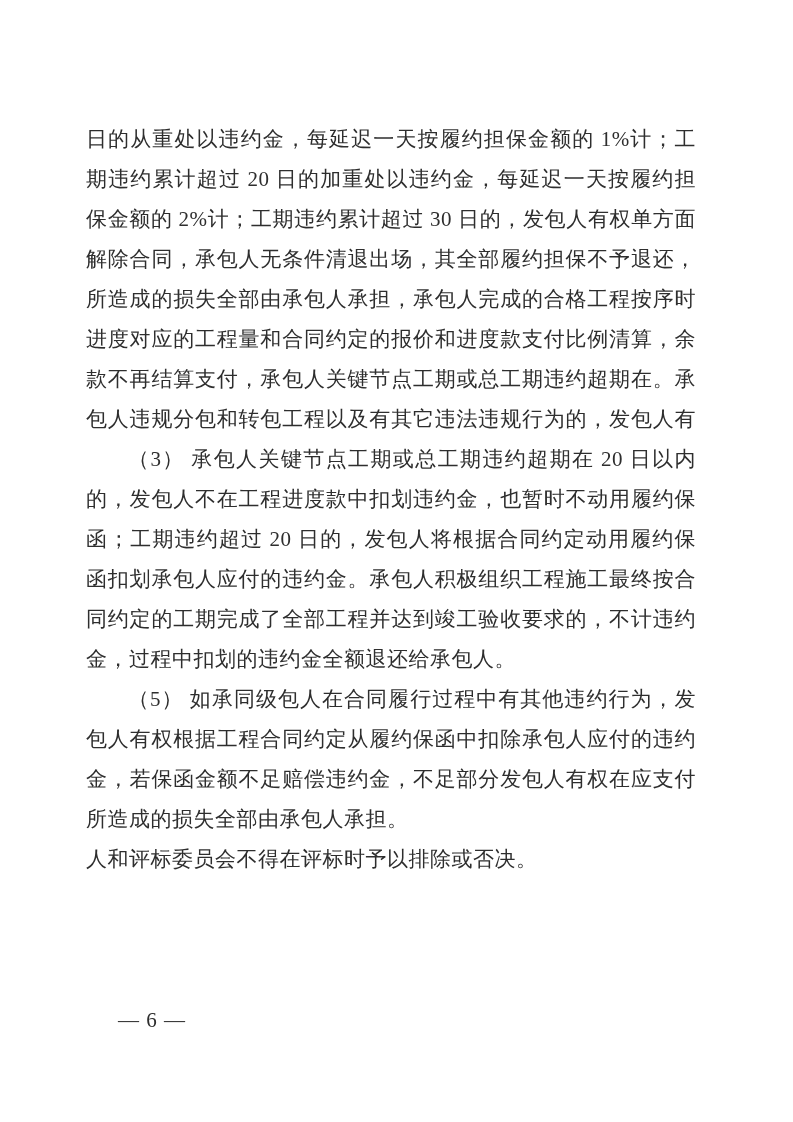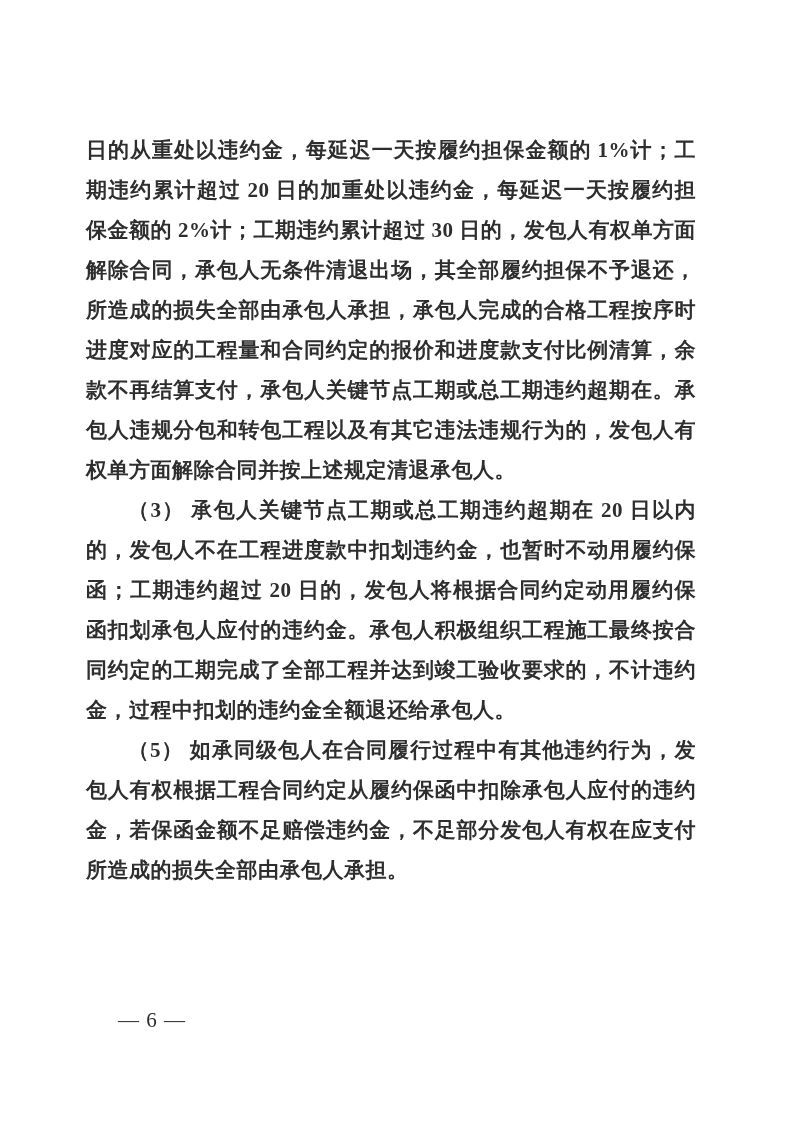--- a/index.html
+++ b/index.html
@@ -13,23 +13,22 @@
     height: 1122px;
     margin: 0 auto;
     background: #ffffff;
     overflow: hidden;
     font-family: "Liberation Serif", "DejaVu Serif", serif;
     color: #2e2e2e;
   }
   .text-block {
     position: absolute;
     left: 86px;
-    top: 130px;
+    top: 119px;
     width: 610px;
-    font-weight: bold;
   }
   .line {
     margin: 0;
     padding: 0;
     height: 40px;
     line-height: 40px;
     font-size: 21px;
     letter-spacing: 0.5px;
     white-space: pre;
     text-align: left;
@@ -61,31 +60,31 @@
   <div class="text-block">
 
     <p class="line fill">日的从重处以违约金，每延迟一天按履约担保金额的 1%计；工</p>
     <p class="line fill">期违约累计超过 20 日的加重处以违约金，每延迟一天按履约担</p>
     <p class="line fill">保金额的 2%计；工期违约累计超过 30 日的，发包人有权单方面</p>
     <p class="line fill">解除合同，承包人无条件清退出场，其全部履约担保不予退还，</p>
     <p class="line fill">所造成的损失全部由承包人承担，承包人完成的合格工程按序时</p>
     <p class="line fill">进度对应的工程量和合同约定的报价和进度款支付比例清算，余</p>
     <p class="line fill">款不再结算支付，承包人关键节点工期或总工期违约超期在。承</p>
     <p class="line fill">包人违规分包和转包工程以及有其它违法违规行为的，发包人有</p>
-    <p class="line">权单方面解除合同并按上述规定清退承包人。</p>
 
     <p class="line fill indent">（3） 承包人关键节点工期或总工期违约超期在 20 日以内</p>
     <p class="line fill">的，发包人不在工程进度款中扣划违约金，也暂时不动用履约保</p>
     <p class="line fill">函；工期违约超过 20 日的，发包人将根据合同约定动用履约保</p>
     <p class="line fill">函扣划承包人应付的违约金。承包人积极组织工程施工最终按合</p>
     <p class="line fill">同约定的工期完成了全部工程并达到竣工验收要求的，不计违约</p>
     <p class="line">金，过程中扣划的违约金全额退还给承包人。</p>
 
     <p class="line fill indent">（5） 如承同级包人在合同履行过程中有其他违约行为，发</p>
     <p class="line fill">包人有权根据工程合同约定从履约保函中扣除承包人应付的违约</p>
     <p class="line fill">金，若保函金额不足赔偿违约金，不足部分发包人有权在应支付</p>
     <p class="line">所造成的损失全部由承包人承担。</p>
 
+    <p class="line">人和评标委员会不得在评标时予以排除或否决。</p>
 
   </div>
 
   <div class="page-footer">— 6 —</div>
 </div>
 
 </body></html>

